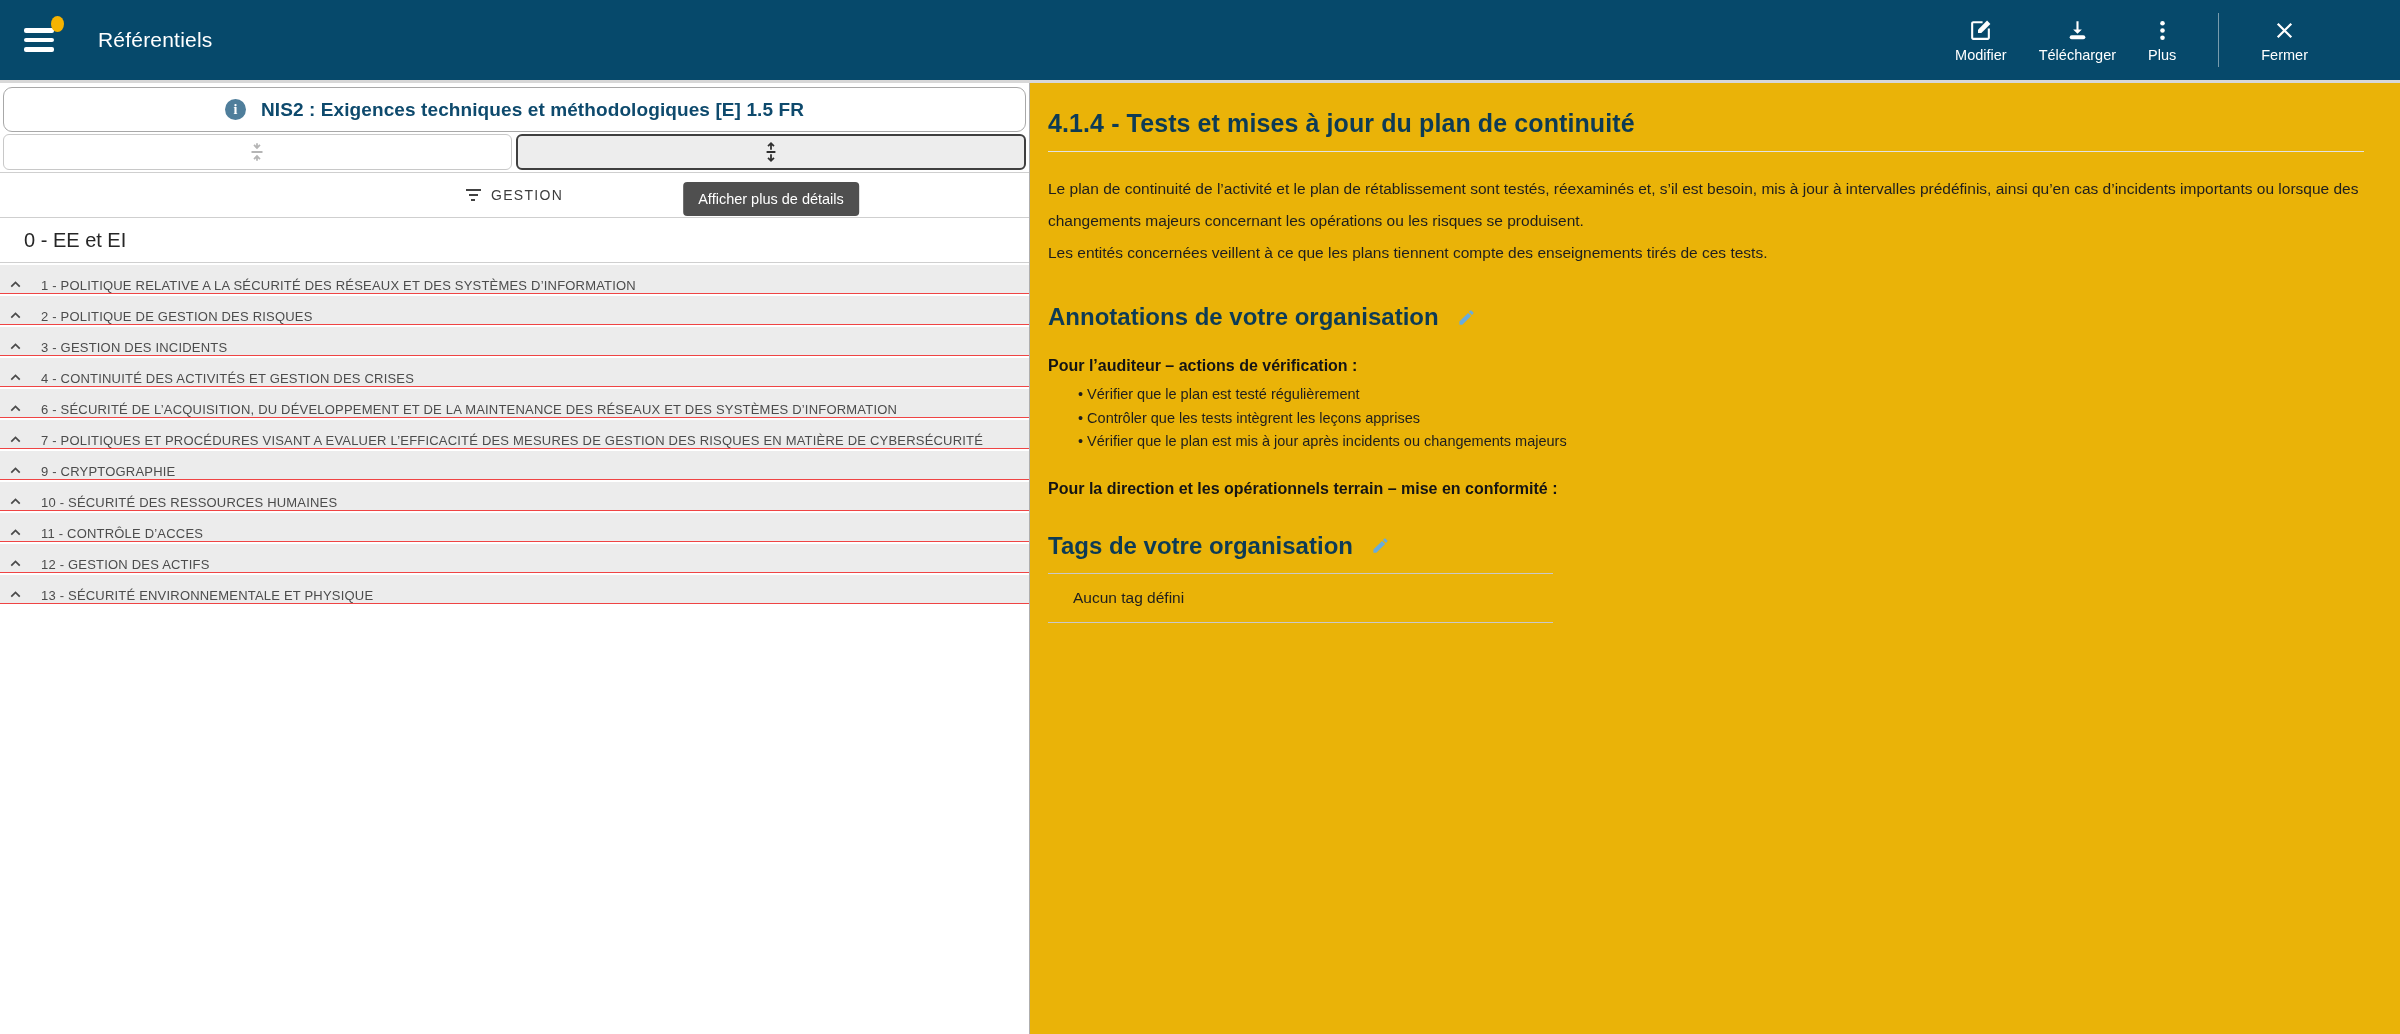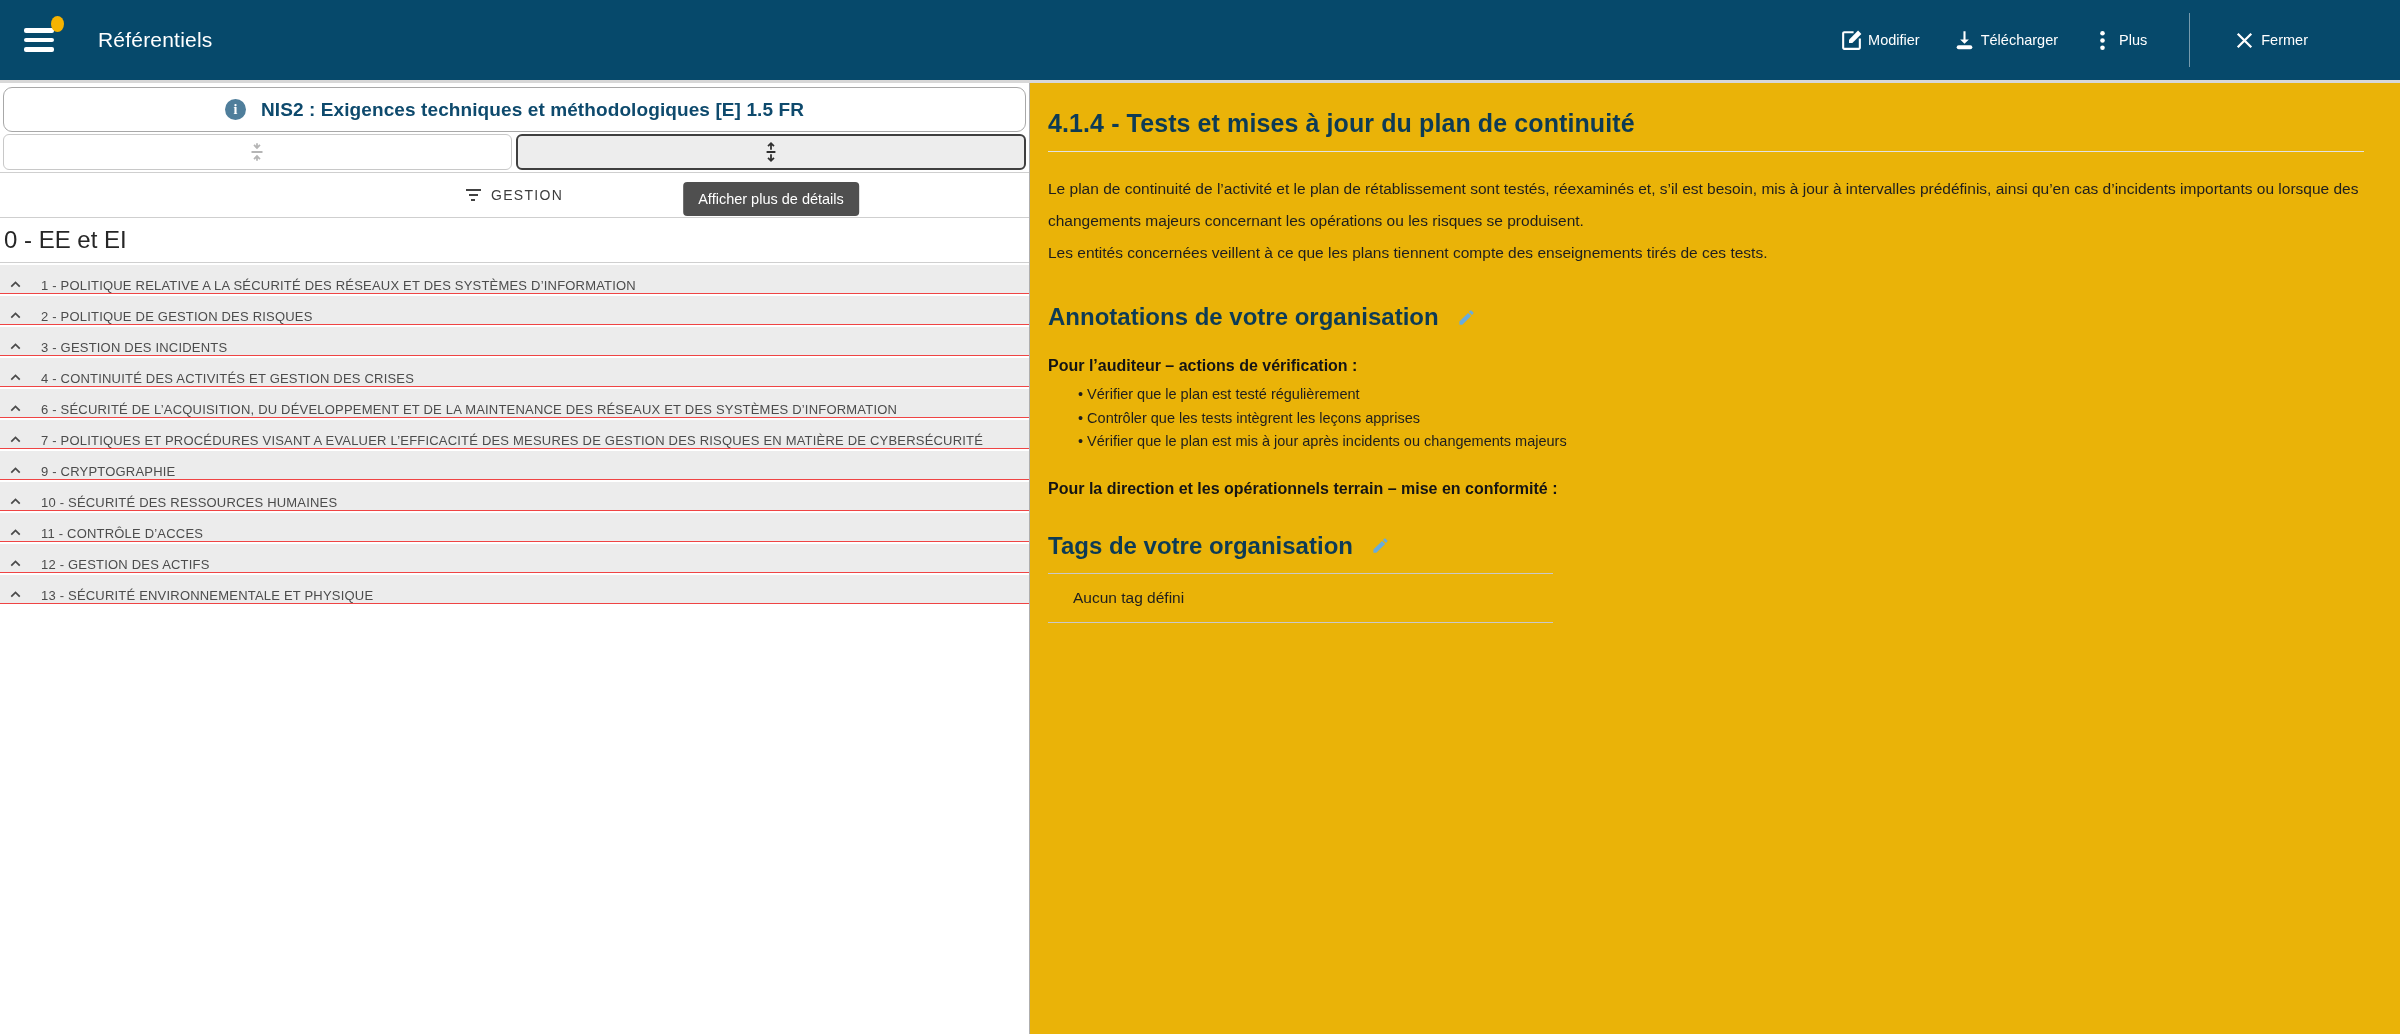--- a/index.html
+++ b/index.html
@@ -10,21 +10,21 @@
   .topbar { height:80px; background:#06496B; display:flex; align-items:center;
     justify-content:space-between; padding:0 76px 0 22px; }
   .topbar-left { display:flex; align-items:center; gap:32px; }
   .menu-btn { position:relative; width:44px; height:44px; cursor:pointer; display:flex;
     flex-direction:column; justify-content:center; gap:5px; padding-left:2px; }
   .menu-btn .bar { width:30px; height:4.5px; background:#fff; border-radius:2px; }
   .menu-btn .dot { position:absolute; top:-2px; right:2px; width:13px; height:16px;
     background:#F5B301; border-radius:50%; }
   .app-title { color:#fff; font-size:21px; font-weight:500; letter-spacing:.2px; }
   .topbar-right { display:flex; align-items:center; }
-  .tb-action { display:flex; flex-direction:row; align-items:center; gap:4px;
+  .tb-action { display:flex; flex-direction:column; align-items:center; gap:4px;
     color:#fff; cursor:pointer; padding:6px 16px; }
   .tb-action svg { width:25px; height:25px; display:block; }
   .tb-action .tb-label { font-size:14.5px; }
   .tb-divider { width:1px; height:54px; background:rgba(255,255,255,.45); margin:0 26px; }
 
   
   .main { display:flex; height:954px; border-top:3px solid #D8D8D8; }
   .left-panel { width:1030px; min-width:1030px; background:#fff;
     border-right:1px solid #AFAFAF; position:relative; }
   .right-panel { flex:1; background:#eab308; padding:12px 36px 17px 18px; }
@@ -52,22 +52,22 @@
   .filter-glyph i:nth-child(1){ width:15px; }
   .filter-glyph i:nth-child(2){ width:9px; }
   .filter-glyph i:nth-child(3){ width:4px; }
   .filter-label { font-size:14px; color:#3D3D3D; font-weight:500; letter-spacing:1.3px; }
 
   .tooltip { position:absolute; top:99px; left:771px; transform:translateX(-50%);
     background:#4F4F4F; color:#fff; font-size:14.5px; padding:9px 15px;
     border-radius:4px; white-space:nowrap; z-index:10; }
 
   
-  .root-row { height:45px; display:flex; align-items:center; padding-left:4px;
-    font-size:24px; color:#262626; border-bottom:1px solid #CFCFCF; background:#fff;
+  .root-row { height:45px; display:flex; align-items:center; padding-left:24px;
+    font-size:20px; color:#262626; border-bottom:1px solid #CFCFCF; background:#fff;
     cursor:pointer; }
   .tree { margin-top:2px; }
   .tree-row { height:29px; background:#ECECEC; border-bottom:1px solid #ef4444;
     margin-bottom:2px; display:flex; align-items:flex-end; padding-left:7px; gap:17px;
     cursor:pointer; }
   .tree-row svg { width:17px; height:17px; flex:0 0 auto; }
   .tree-label { font-size:13px; color:#4C4C4C; letter-spacing:.2px;
     white-space:nowrap; overflow:hidden; }
 
   

